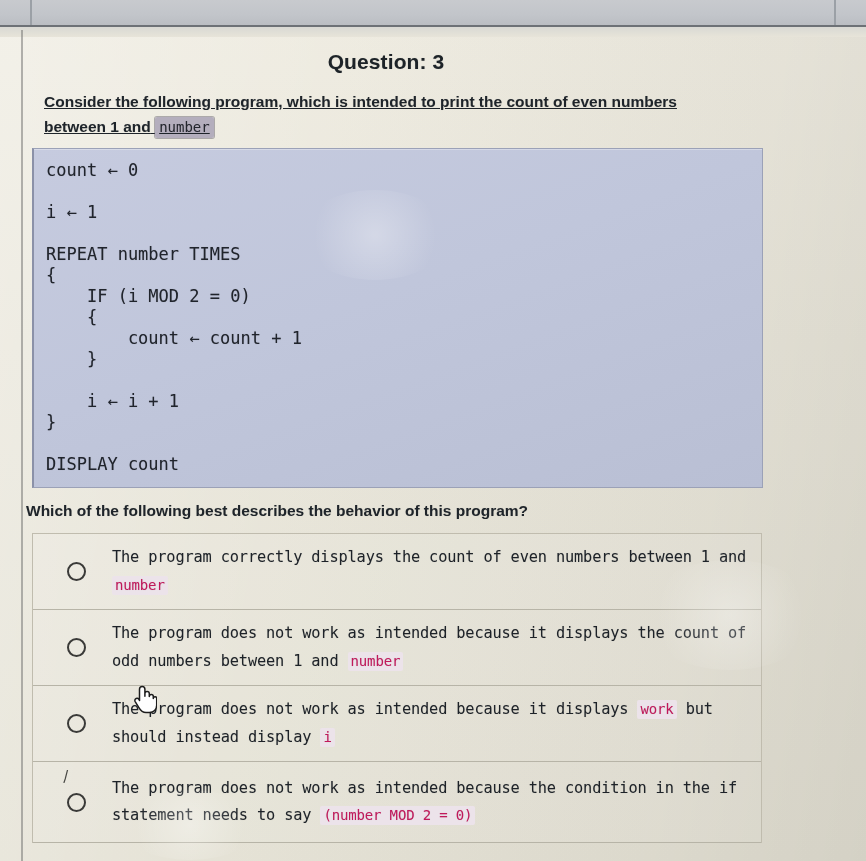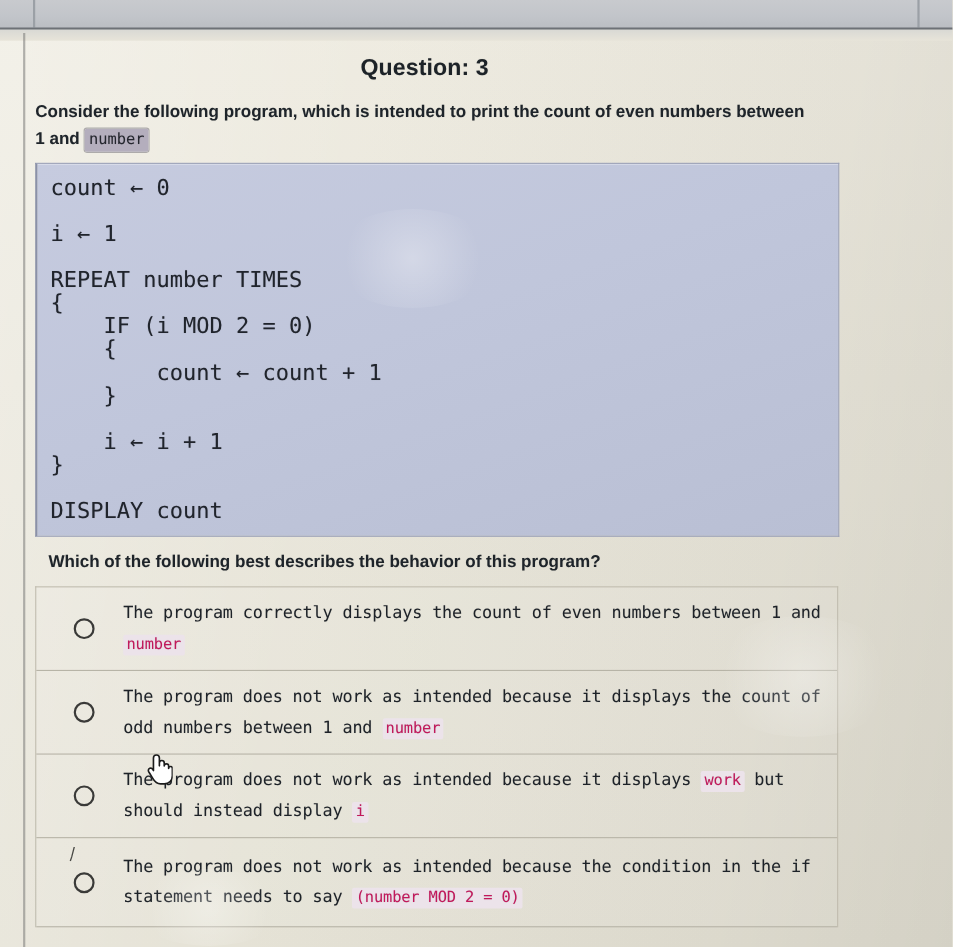--- a/index.html
+++ b/index.html
@@ -78,26 +78,27 @@
     font-size: 21px;
     font-weight: 700;
     color: #1d2328;
     letter-spacing: 0.1px;
     margin: 13px 0 0 0;
     text-shadow: 0 0 1px rgba(0,0,0,0.18);
   }
 
   .prompt {
     margin: 15px 0 0 0;
-    padding: 0 34px 0 32px;
+    padding: 0 34px 0 44px;
     font-size: 15.5px;
     font-weight: 600;
     color: #1e242a;
     line-height: 1.62;
     text-shadow: 0 0 1px rgba(0,0,0,0.13);
+    text-decoration: underline;
   }
 
   
   .chip {
     font-family: "DejaVu Sans Mono", monospace;
     font-size: 14px;
     font-weight: 400;
     padding: 2px 4px 3px 4px;
     border-radius: 2px;
   }
@@ -113,38 +114,38 @@
   }
 
   
   .codeblock {
     margin: 9px 9px 0 32px;
     background: linear-gradient(160deg, #c6cbdf 0%, #c0c6db 45%, #b9bfd4 100%);
     border: 1px solid #9ba1b7;
     border-left: 2px solid #8b91a8;
     padding: 11px 14px 12px 12px;
     font-family: "DejaVu Sans Mono", monospace;
-    font-size: 20px;
+    font-size: 17px;
     line-height: 1.0;
     color: #20242c;
     white-space: pre;
     box-shadow: inset 0 1px 0 rgba(255,255,255,0.32);
   }
   .codeblock .ln {
     display: block;
     height: 21px;
     line-height: 21px;
     text-shadow: 0 0 1px rgba(0,0,0,0.20);
   }
   .codeblock .blank { height: 21px; }
 
   
   .subq {
     margin: 14px 16px 0 0;
-    padding: 0 34px 0 44px;
+    padding: 0 34px 0 26px;
     font-size: 15.5px;
     font-weight: 600;
     color: #1e242a;
     text-shadow: 0 0 1px rgba(0,0,0,0.13);
   }
 
   
   .options {
     margin: 13px 10px 0 32px;
     border: 1px solid #c0bcae;

